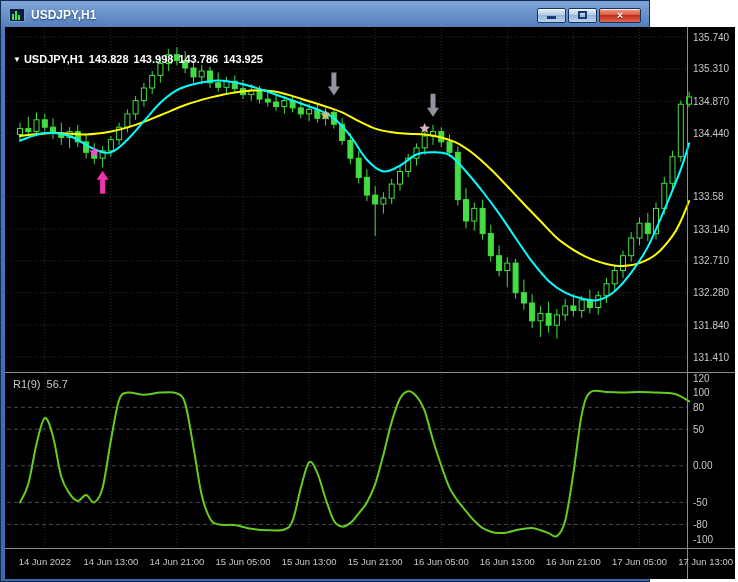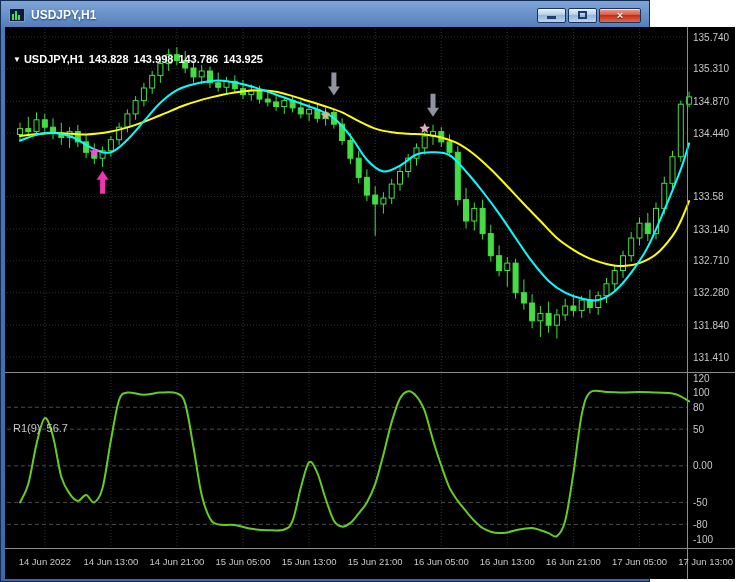--- a/index.html
+++ b/index.html
@@ -24,21 +24,21 @@
   .glyph-min{display:block;width:9px;height:3px;background:#1B3C6E;}
   .glyph-max{display:block;width:9px;height:8px;border:2px solid #1B3C6E;box-sizing:border-box;background:transparent;}
   .btn.close{width:42px;color:#FFFFFF;font-weight:bold;font-size:11px;
     background:linear-gradient(#F2A08C,#DC5B43 45%,#C22F17 50%,#E2674F);
     text-shadow:0 1px 1px rgba(0,0,0,.6);}
   .client{position:absolute;left:4px;top:26px;width:730px;height:552px;background:#000;overflow:hidden;}
   .chart-header{position:absolute;left:8px;top:6px;color:#FFFFFF;
     font-weight:bold;font-size:11px;white-space:nowrap;margin-top:20px;}
   .chart-header .dd{font-size:8px;vertical-align:1px;margin-right:3px;}
   .chart-header span.v{margin-right:5px;}
-  .ind-label{position:absolute;left:8px;top:351px;color:#C8C8C8;font-size:11px;white-space:nowrap;margin-top:44px;}
+  .ind-label{position:absolute;left:8px;top:351px;color:#C8C8C8;font-size:11px;white-space:nowrap;}
   .ind-label span{margin-right:6px;}
   svg{display:block;}
 </style>
 </head>
 <body>
 
 <div class="window">
   <div class="titlebar">
     <span class="app-icon">
         <i class="b1"></i>

